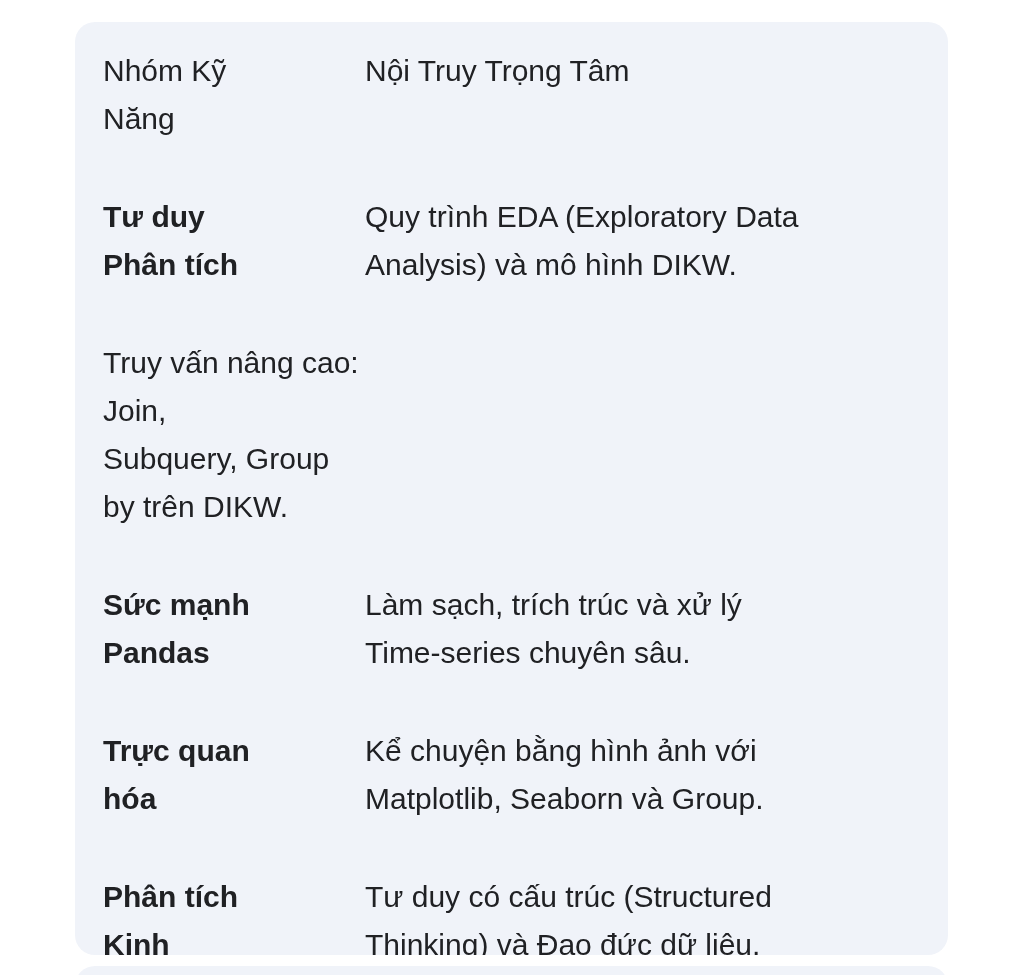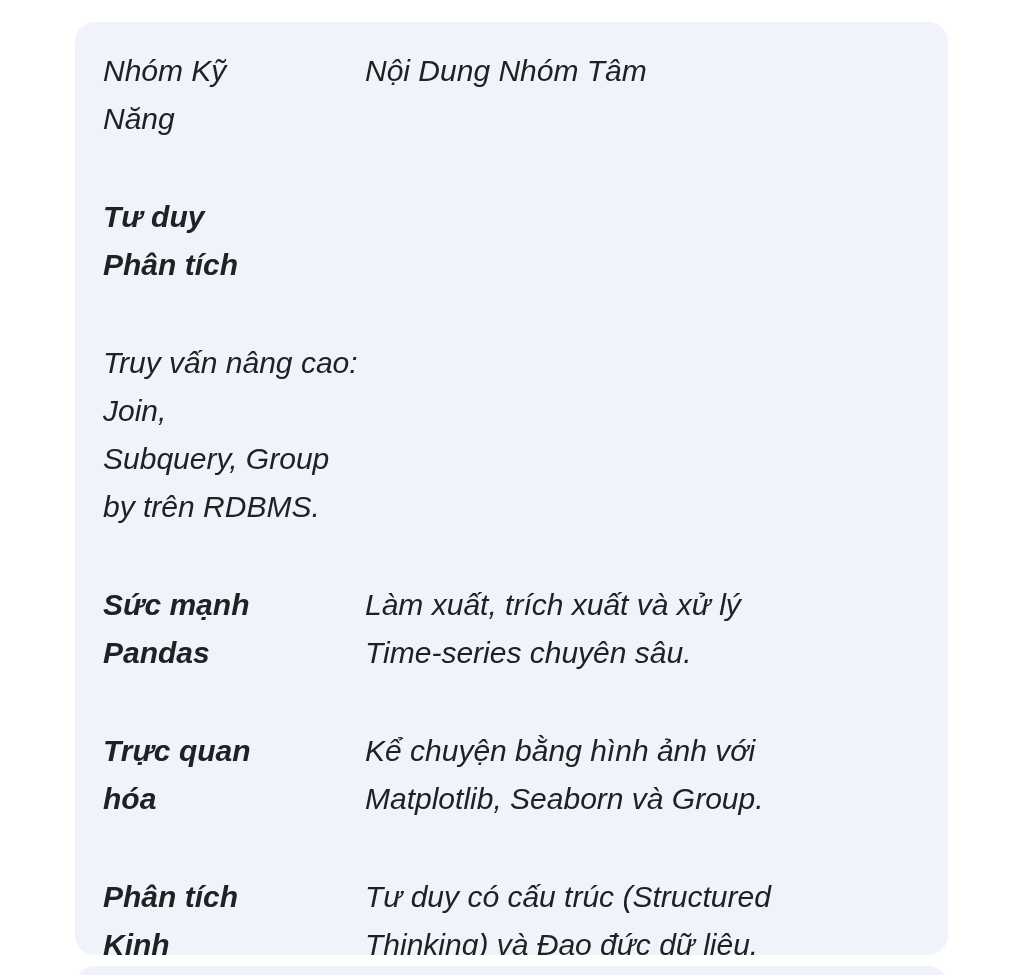--- a/index.html
+++ b/index.html
@@ -36,21 +36,20 @@
     border-radius: 20px;
   }
   .table {
     display: flex;
     flex-direction: column;
     gap: 50px;
   }
   .row {
     display: grid;
     grid-template-columns: 262px 1fr;
-    font-style: italic;
   }
   .cell {
     font-size: 30px;
     line-height: 48px;
     color: #202124;
     white-space: pre-line;
   }
   .cell.skill {
     font-weight: 700;
     padding-right: 20px;
@@ -61,37 +60,39 @@
 </style>
 </head>
 <body>
 
 <div class="card">
   <div class="table">
 
     <div class="row header">
       <div class="cell skill">Nhóm Kỹ
 Năng</div>
-      <div class="cell content">Nội Dung Nhóm Tâm</div>
+      <div class="cell content">Nội Truy Trọng Tâm</div>
     </div>
 
     <div class="row">
       <div class="cell skill">Tư duy
 Phân tích</div>
+      <div class="cell content">Quy trình EDA (Exploratory Data
+Analysis) và mô hình DIKW.</div>
     </div>
 
     <div class="row">
       <div class="cell content">Truy vấn nâng cao: Join,
-Subquery, Group by trên RDBMS.</div>
+Subquery, Group by trên DIKW.</div>
     </div>
 
     <div class="row">
       <div class="cell skill">Sức mạnh
 Pandas</div>
-      <div class="cell content">Làm xuất, trích xuất và xử lý
+      <div class="cell content">Làm sạch, trích trúc và xử lý
 Time-series chuyên sâu.</div>
     </div>
 
     <div class="row">
       <div class="cell skill">Trực quan
 hóa</div>
       <div class="cell content">Kể chuyện bằng hình ảnh với
 Matplotlib, Seaborn và Group.</div>
     </div>
 

